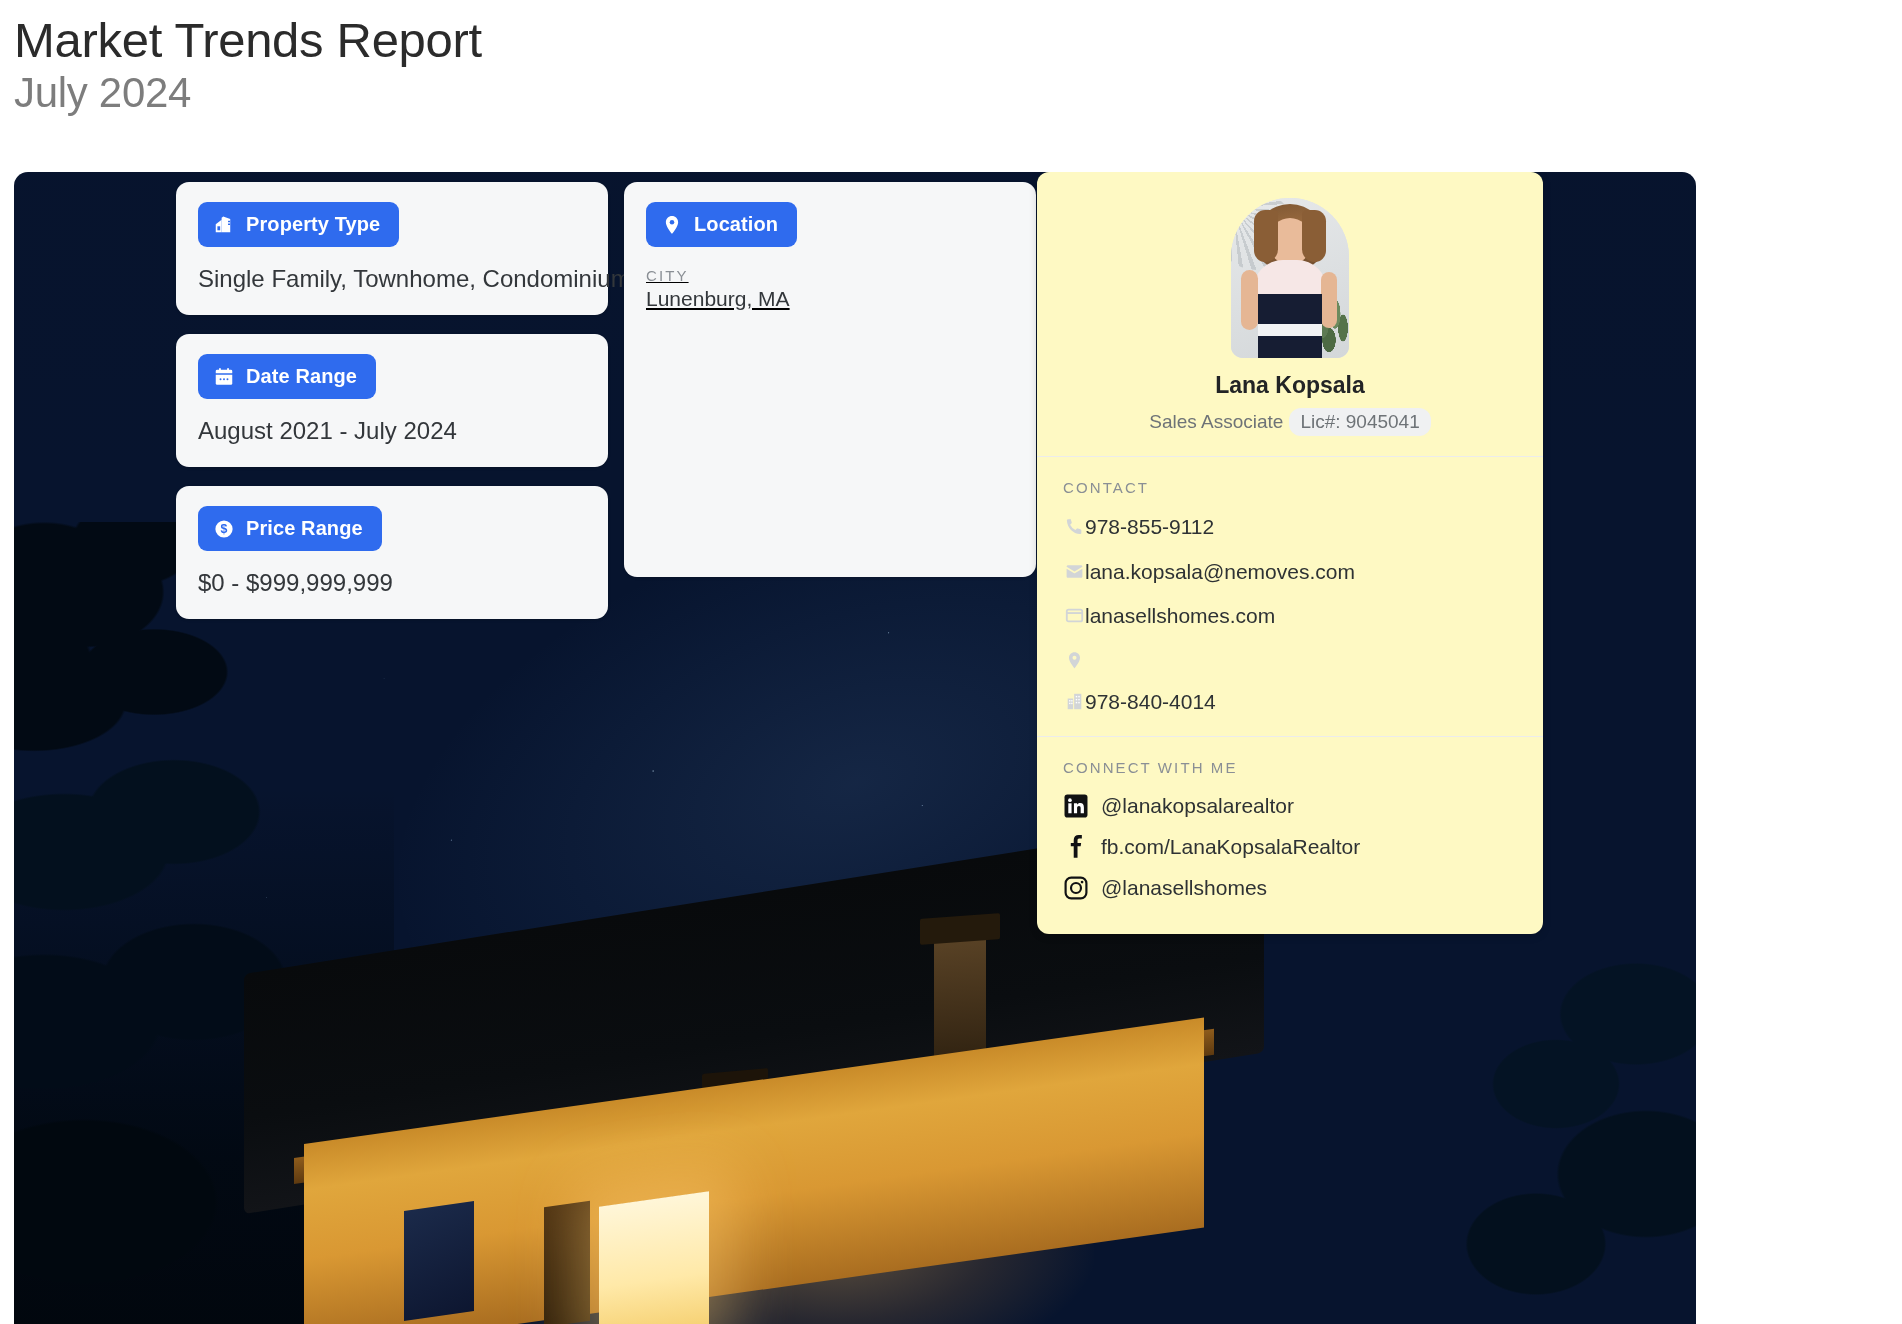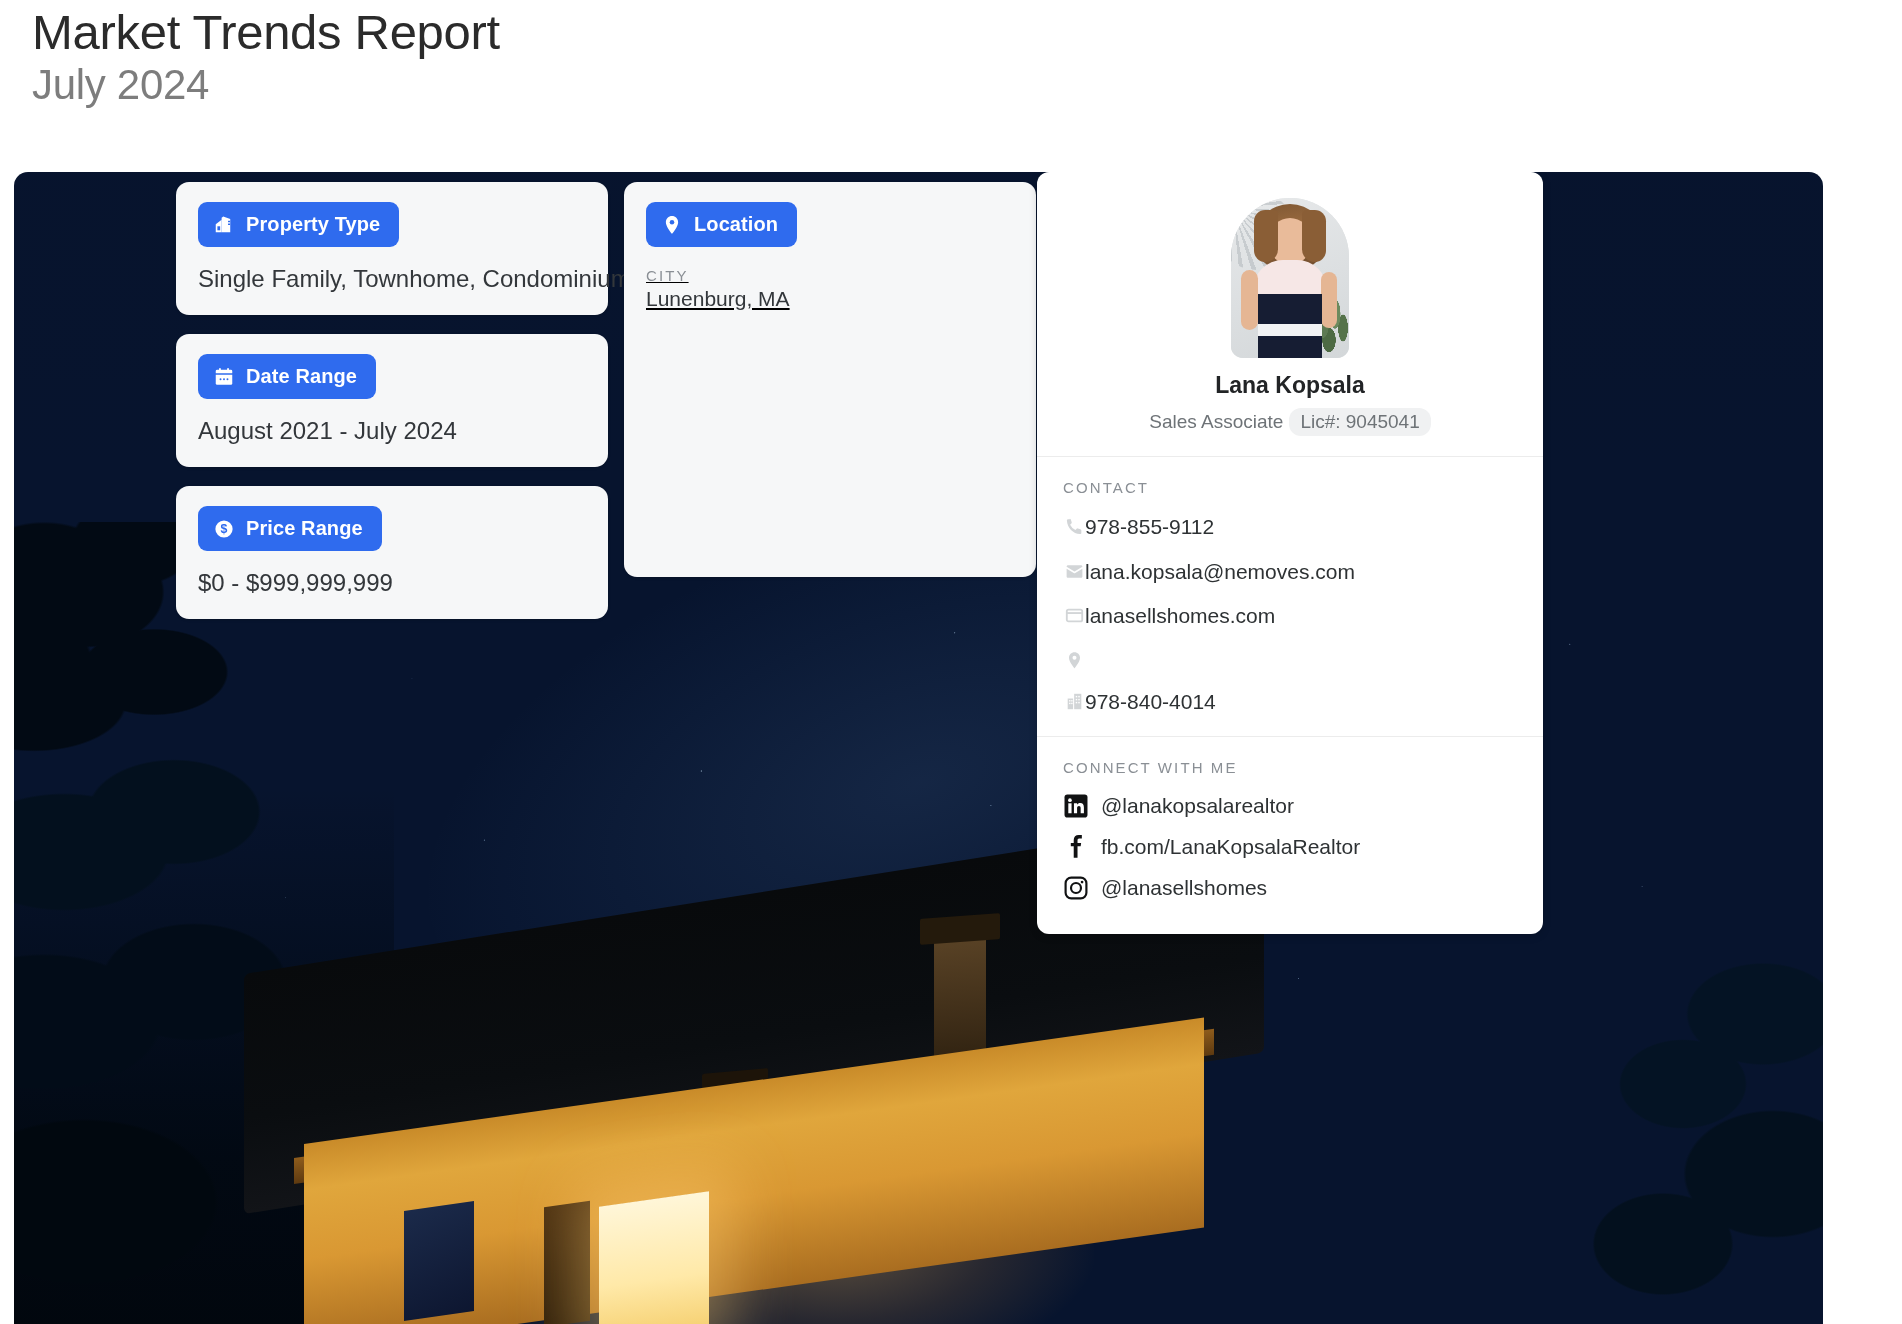--- a/index.html
+++ b/index.html
@@ -16,23 +16,22 @@
     position: relative;
     width: 1902px;
     height: 1324px;
     background: #ffffff;
   }
 
   
   .report-header {
     position: absolute;
     left: 14px;
-    top: 6px;
+    top: 14px;
     width: 900px;
-    margin-left: 18px;
   }
   .report-title {
     font-size: 49px;
     font-weight: 400;
     color: #2b2b2b;
     letter-spacing: -0.3px;
     line-height: 1.08;
     white-space: nowrap;
   }
   .report-subtitle {
@@ -43,21 +42,21 @@
     line-height: 1.12;
     margin-top: 2px;
     white-space: nowrap;
   }
 
   
   .hero {
     position: absolute;
     left: 14px;
     top: 172px;
-    width: 1809px;
+    width: 1682px;
     height: 1152px;
     border-radius: 14px 14px 0 0;
     overflow: hidden;
     background: #07142e;
   }
 
   
   .hero-sky {
     position: absolute;
     inset: 0;
@@ -323,21 +322,21 @@
     font-size: 21px;
     color: #33373b;
   }
 
   
   .agent-card {
     position: absolute;
     left: 1023px;
     top: 0px;
     width: 506px;
-    background: #ffffff;
+    background: #fef9c3;
     border-radius: 12px;
     box-shadow: 0 2px 8px rgba(0,0,0,0.16);
     padding-bottom: 18px;
   }
   .agent-top {
     padding: 26px 26px 20px 26px;
     text-align: center;
     border-bottom: 1px solid #ececec;
   }
   .avatar {

